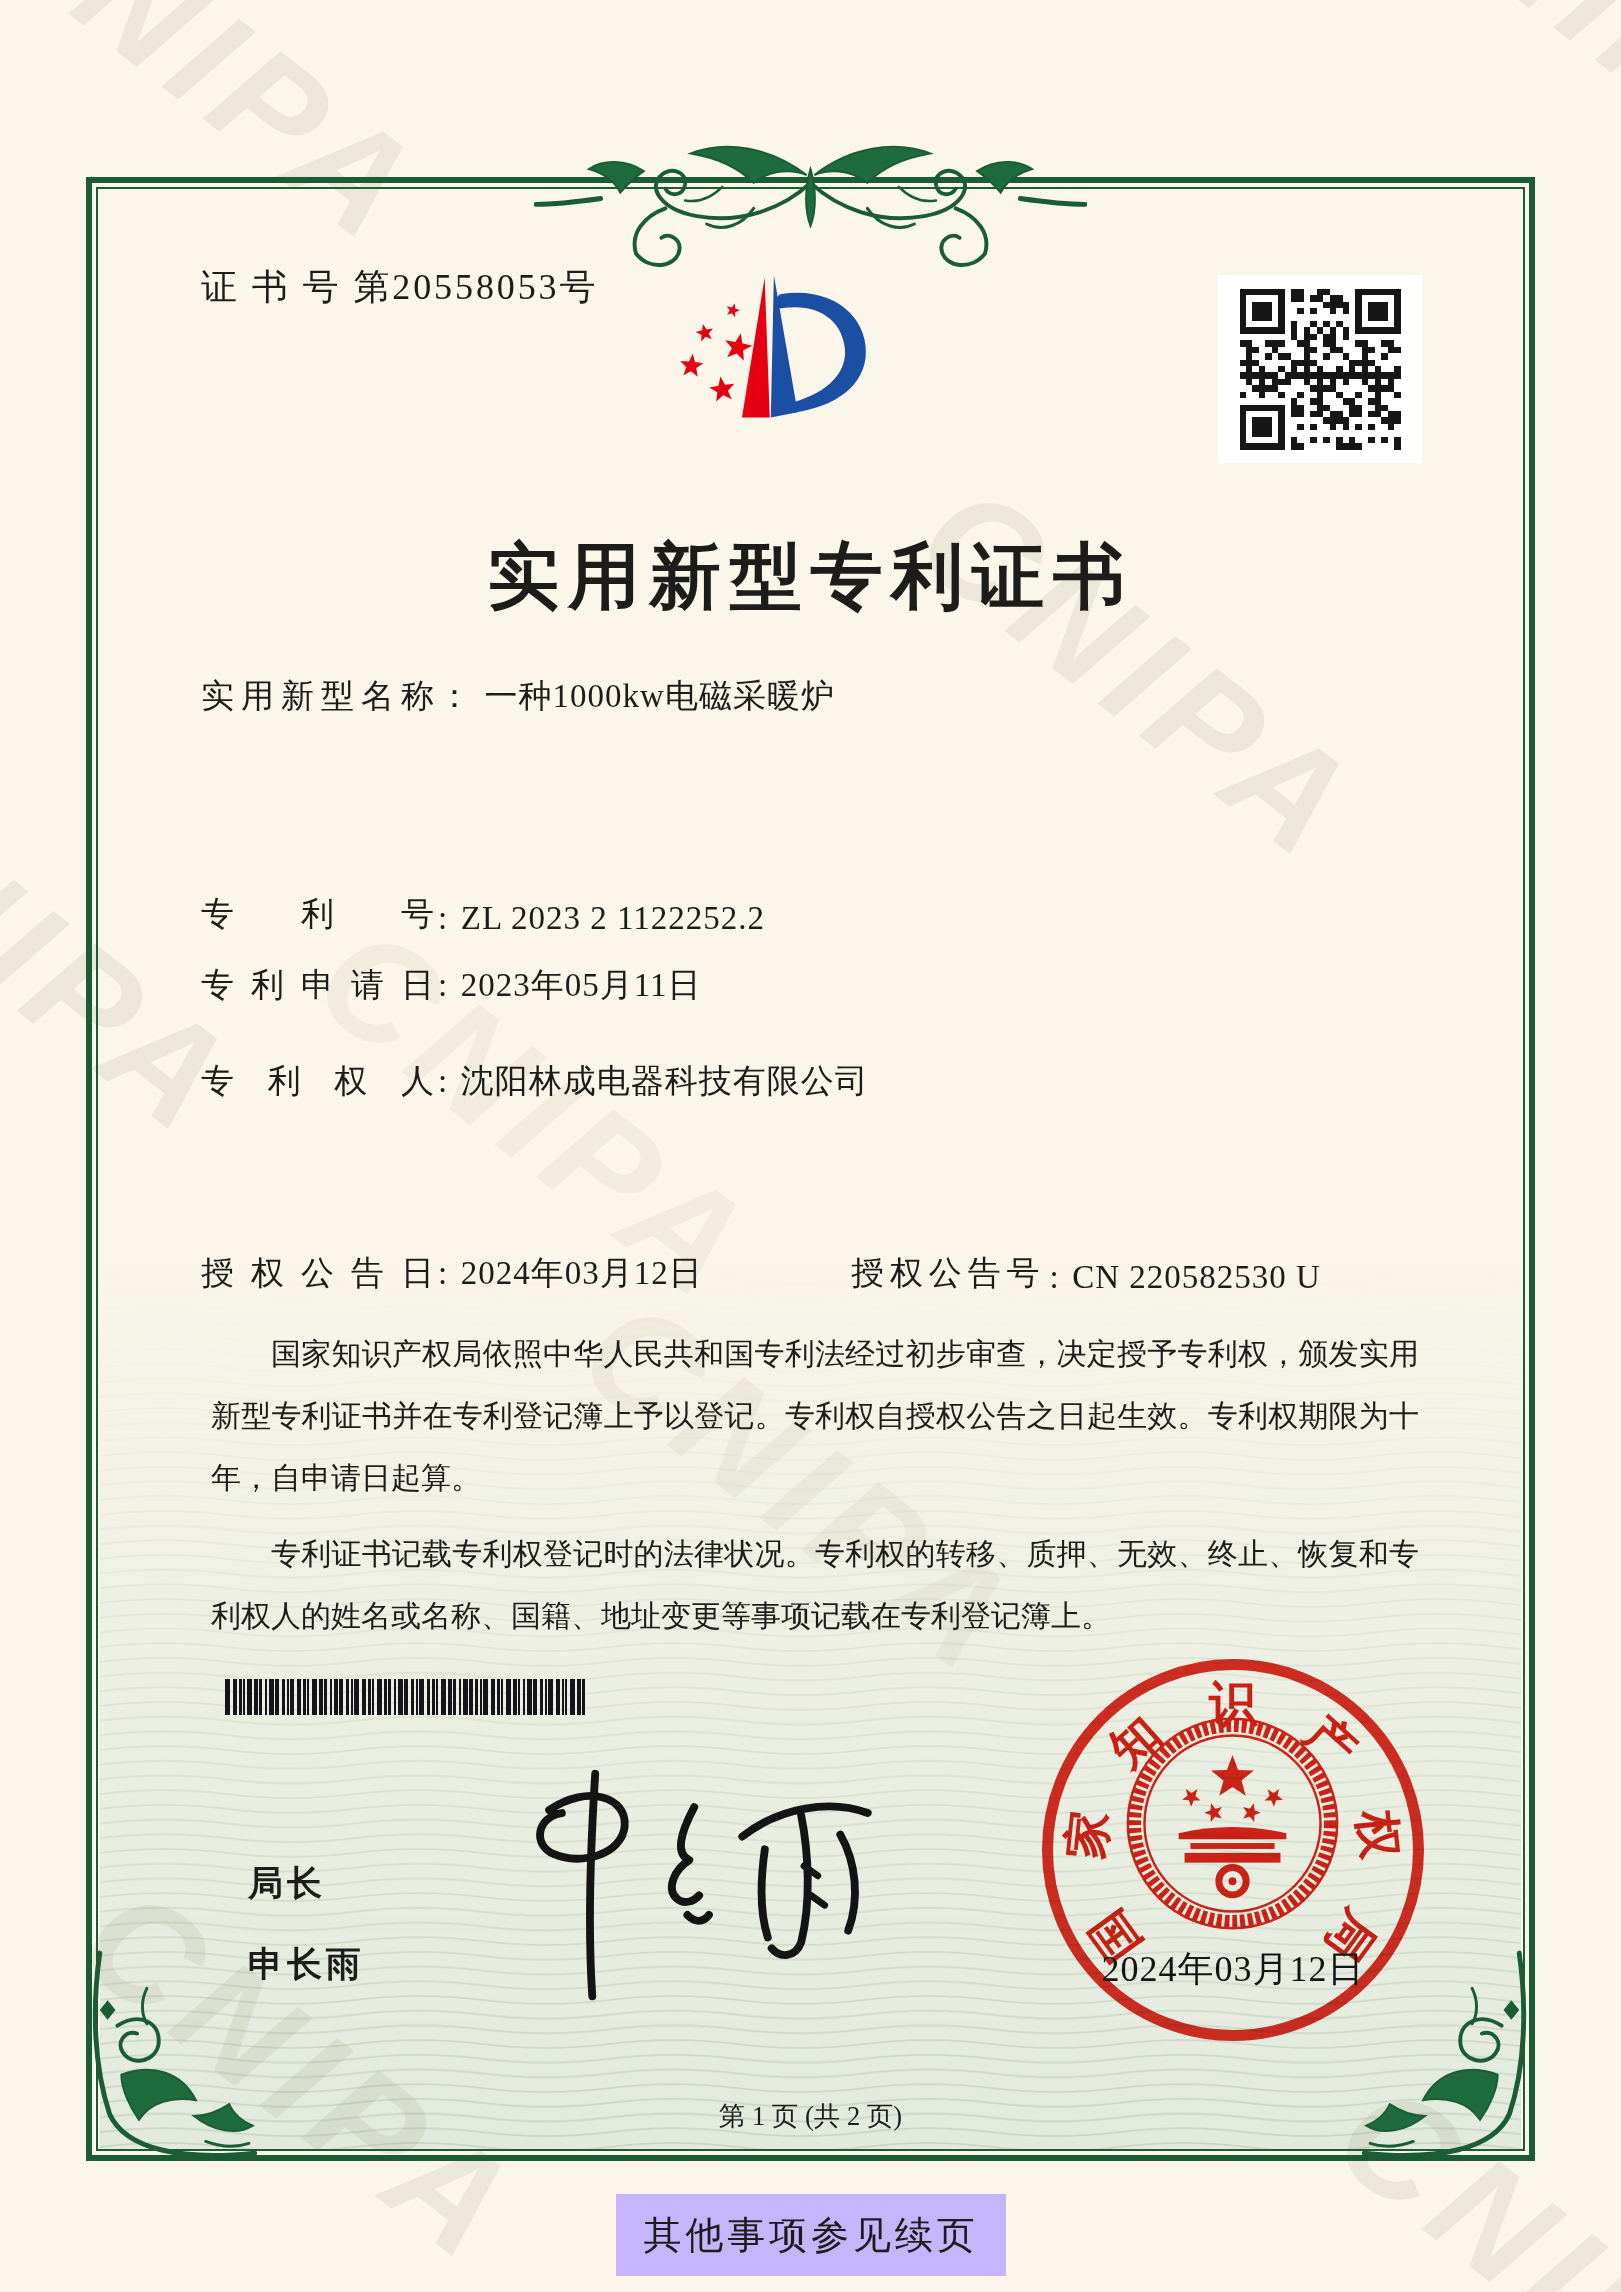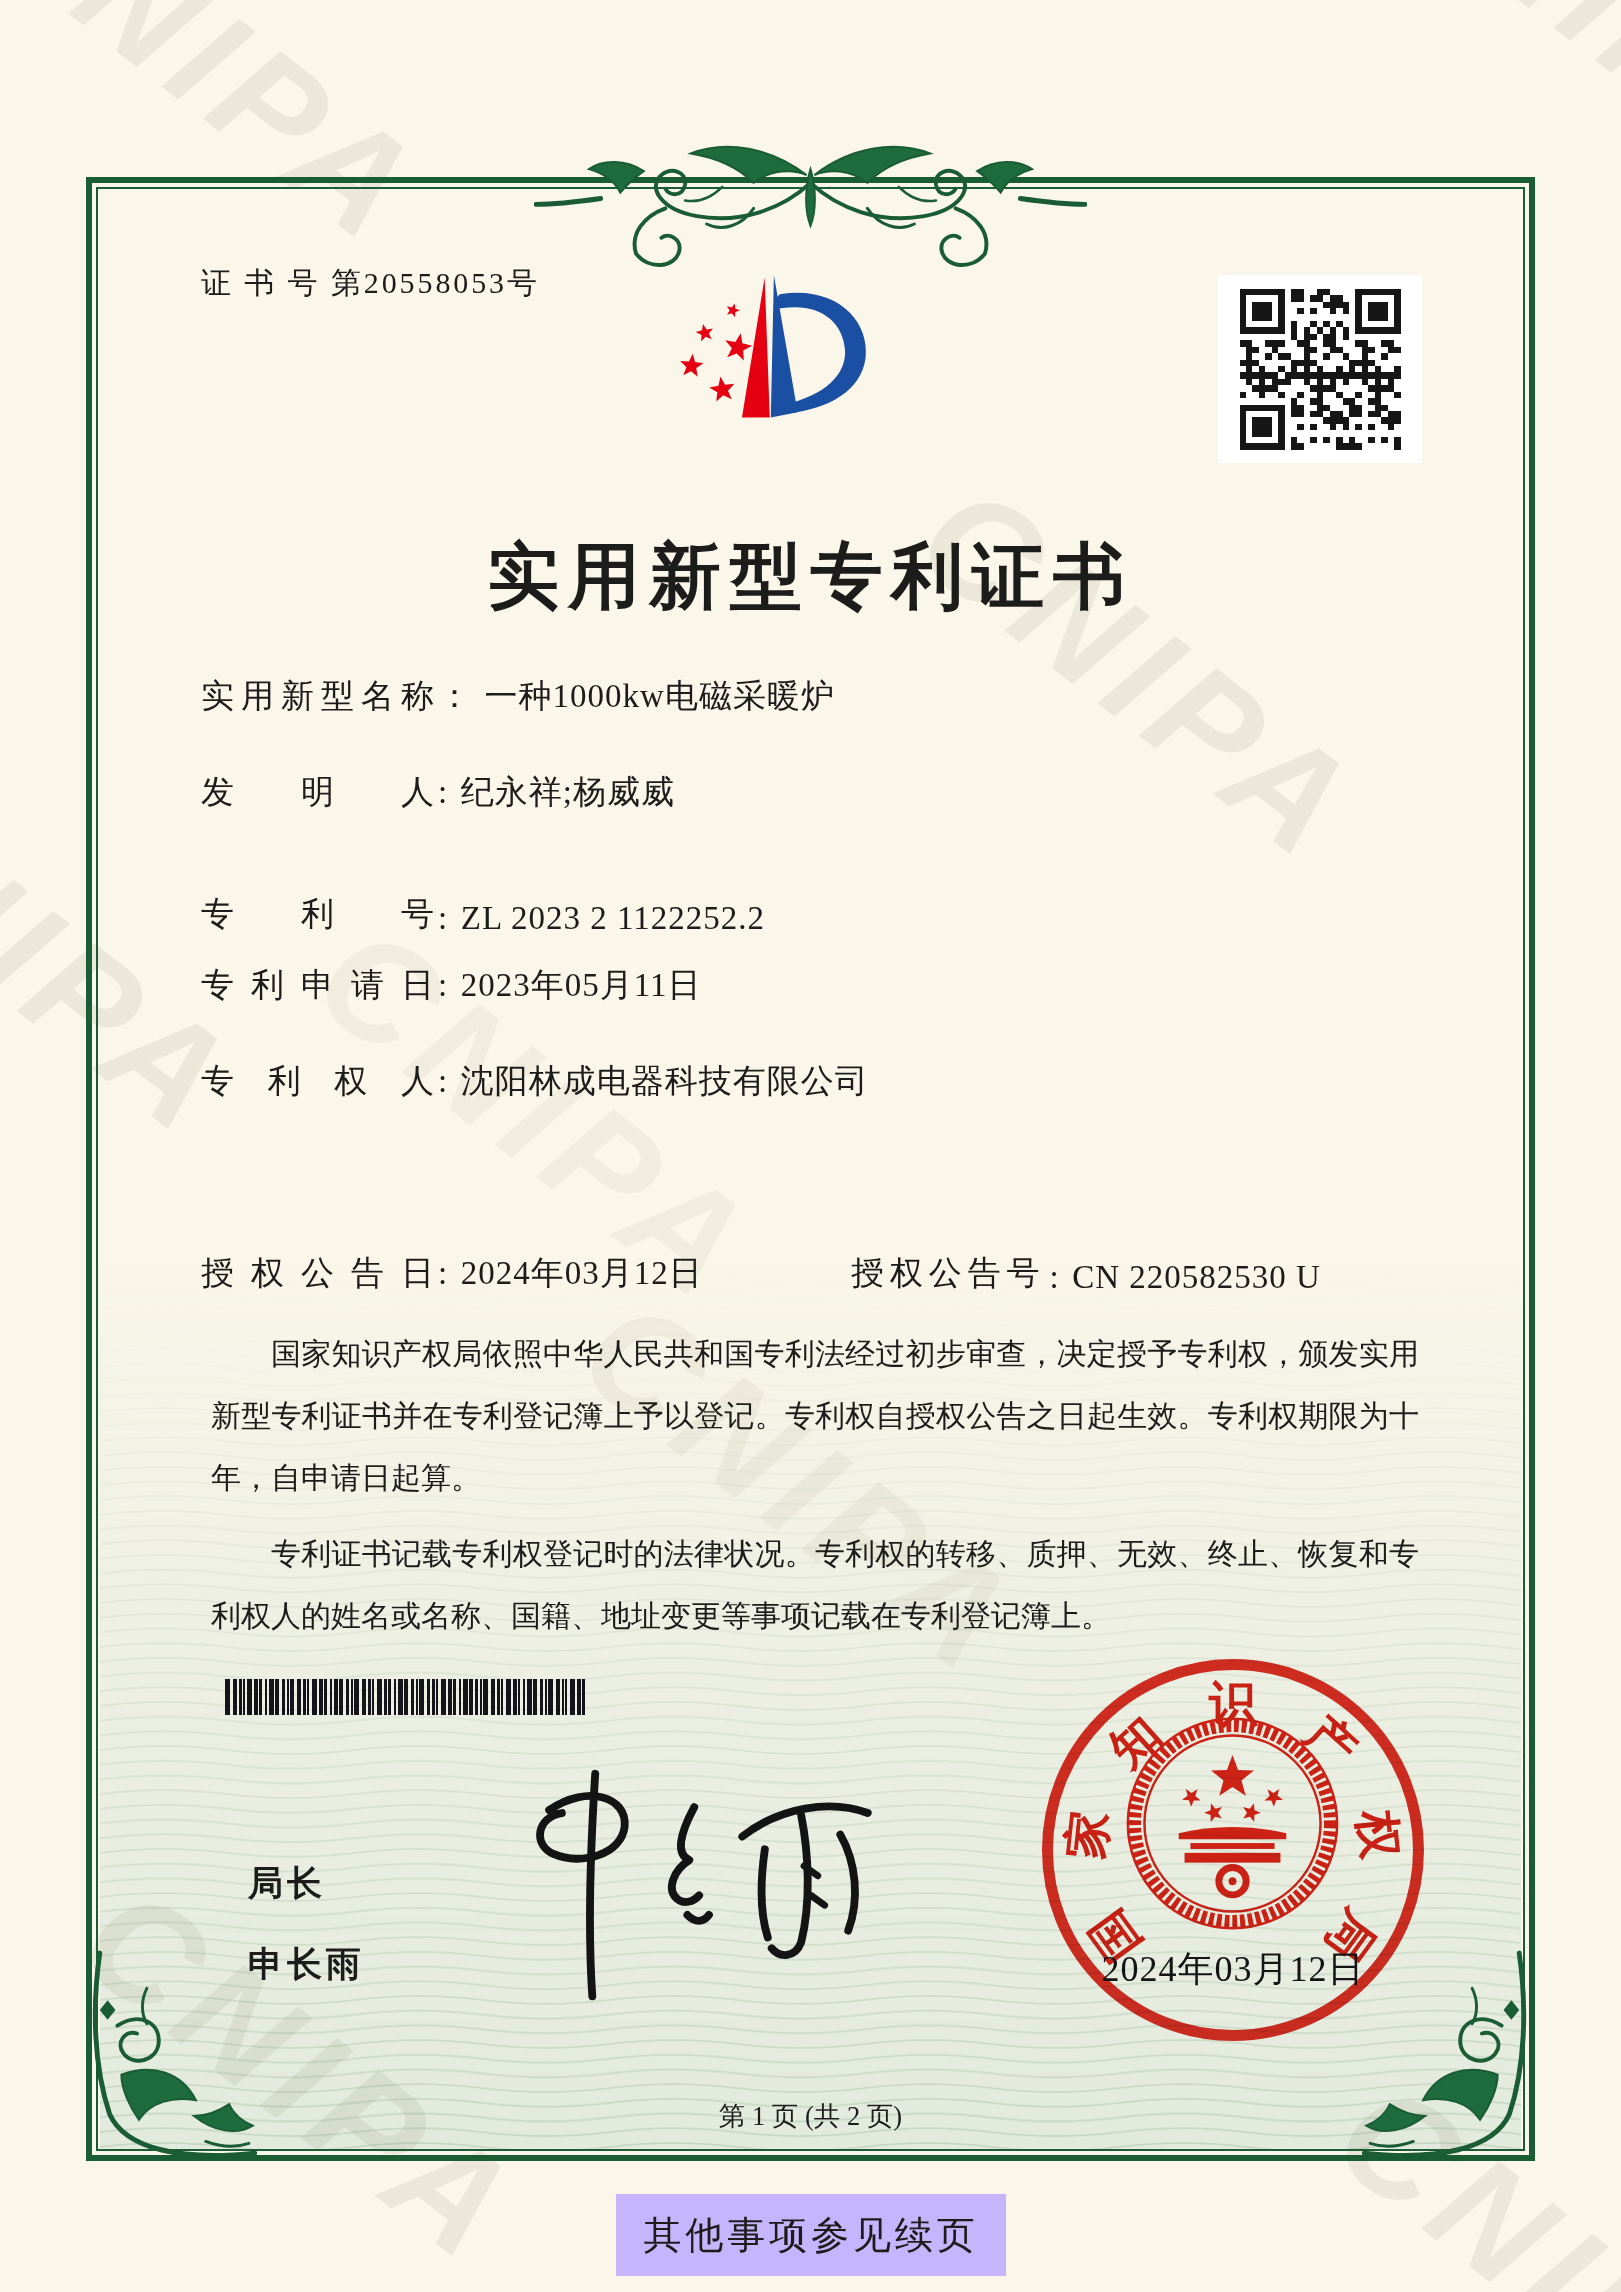--- a/index.html
+++ b/index.html
@@ -17,21 +17,21 @@
   .outer-border{position:absolute;left:86px;top:177px;width:1449px;height:1984px;z-index:3;
         border:6.9px solid #1a5c34;box-sizing:border-box;pointer-events:none;}
   .inner-border{position:absolute;left:3.9px;top:3.9px;right:3.9px;bottom:3.9px;border:2px solid #1a5c34;}
   .orn{position:absolute;z-index:3;pointer-events:none;}
   .orn-top{left:534px;top:114px;}
   .orn-bl{left:88px;top:1949px;}
   .orn-br{left:1325px;top:1949px;transform:scaleX(-1);}
   
   .guilloche{position:absolute;left:100px;top:1255px;z-index:1;pointer-events:none;}
   
-  .cert-no{position:absolute;left:201px;top:263px;z-index:4;font-size:30px;letter-spacing:2.9px;text-align:center;}
+  .cert-no{position:absolute;left:201px;top:263px;z-index:4;font-size:36px;letter-spacing:2.9px;text-align:center;}
   .logo{position:absolute;left:674px;top:271px;z-index:4;}
   .qr-box{position:absolute;left:1218px;top:275px;width:204px;height:188px;background:#fff;z-index:4;}
   .qr-grid{display:grid;grid-template-columns:repeat(25,1fr);grid-template-rows:repeat(25,1fr);
            width:161px;height:161px;margin:13.7px auto;}
   .qr-grid b{display:block;background:transparent;}
   .qr-grid b.on{background:#161616;}
   .title{position:absolute;left:86px;top:529px;width:1449px;z-index:4;text-align:center;
          font-size:72px;font-weight:bold;letter-spacing:8.8px;}
   
   .frow{position:absolute;left:201px;z-index:4;font-size:33px;white-space:nowrap;}
@@ -795,23 +795,20 @@
         <b></b>
         <b></b>
         <b class="on"></b>
       </div>
   </div>
 
   <div class="title">实用新型专利证书</div>
 
   <div class="frow" style="top:674px">
     <span class="f-label">实用新型名称</span><span class="f-colon">：</span><span class="f-value">一种1000kw电磁采暖炉</span>
-  </div>
-  <div class="frow" style="top:770px">
-    <span class="f-label">发明人</span><span class="f-colon">:</span><span class="f-value">纪永祥;杨威威</span>
   </div>
   <div class="frow" style="top:892px">
     <span class="f-label">专利号</span><span class="f-colon">:</span><span class="f-value">ZL 2023 2 1122252.2</span>
   </div>
   <div class="frow" style="top:963px">
     <span class="f-label">专利申请日</span><span class="f-colon">:</span><span class="f-value">2023年05月11日</span>
   </div>
   <div class="frow" style="top:1059px">
     <span class="f-label">专利权人</span><span class="f-colon">:</span><span class="f-value">沈阳林成电器科技有限公司</span>
   </div>

